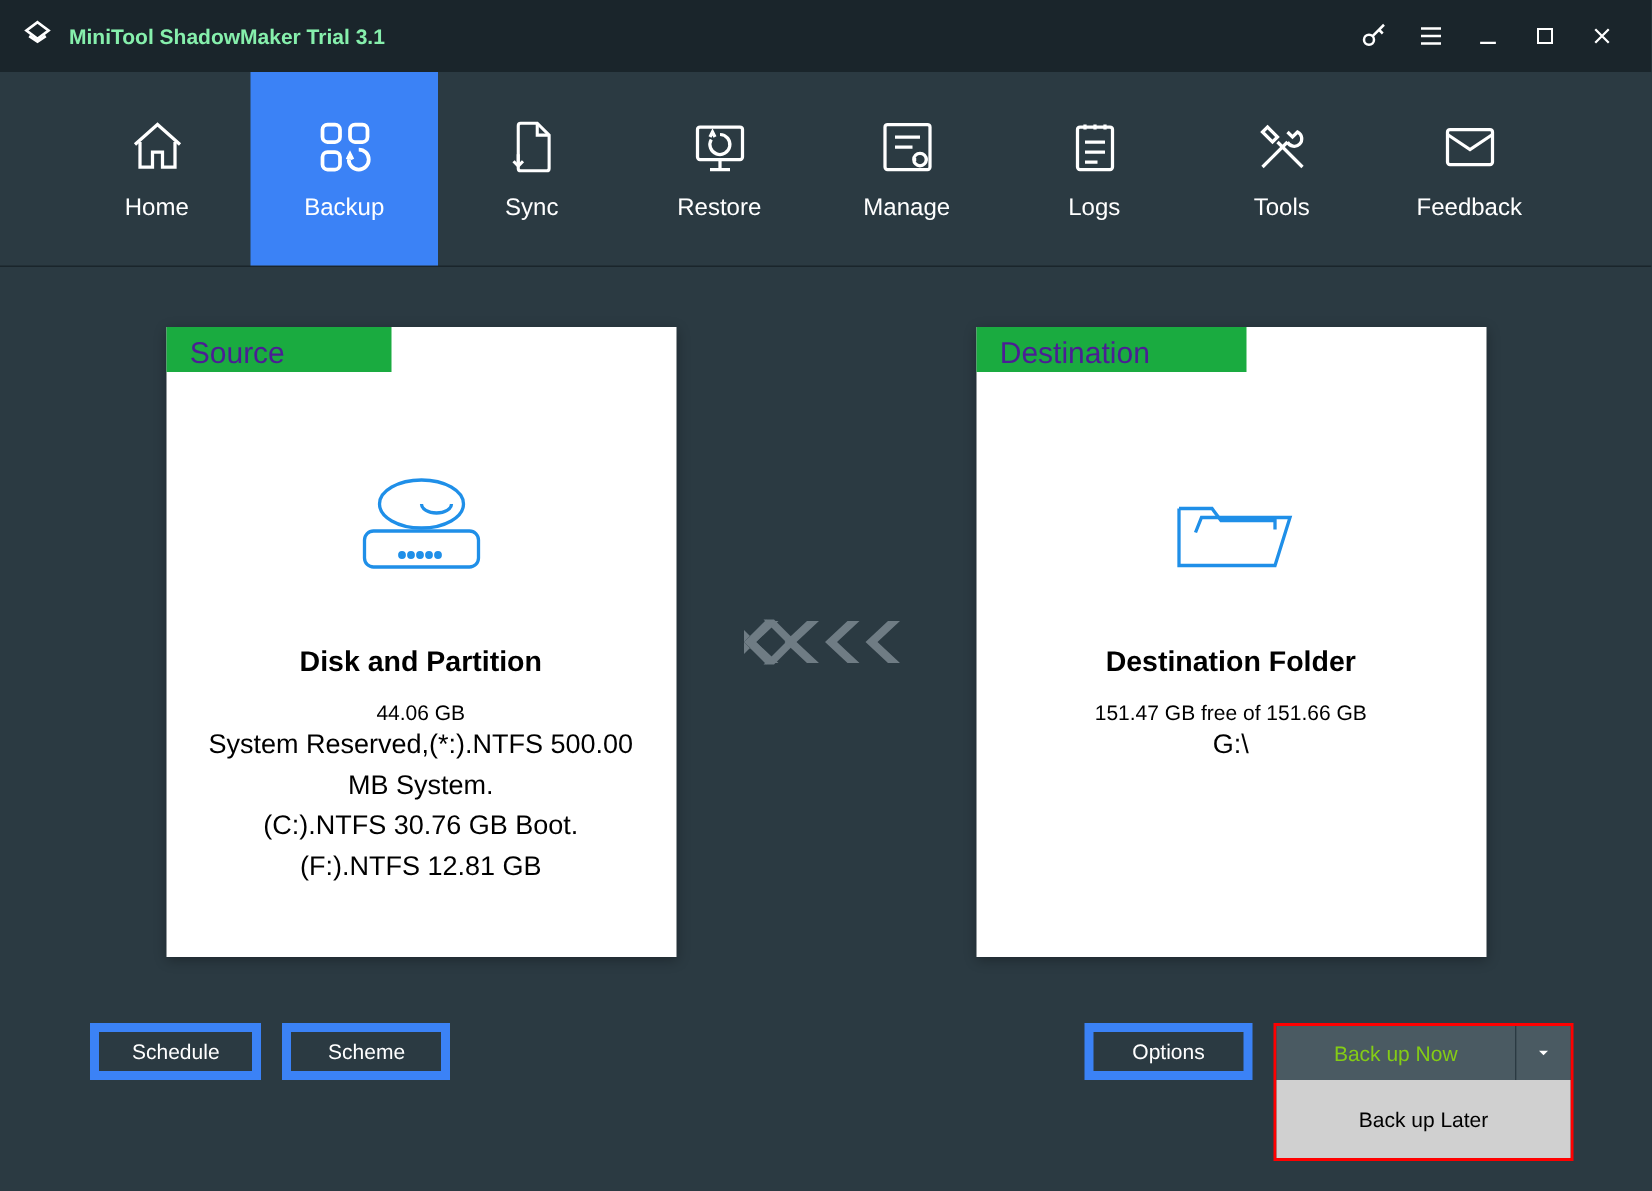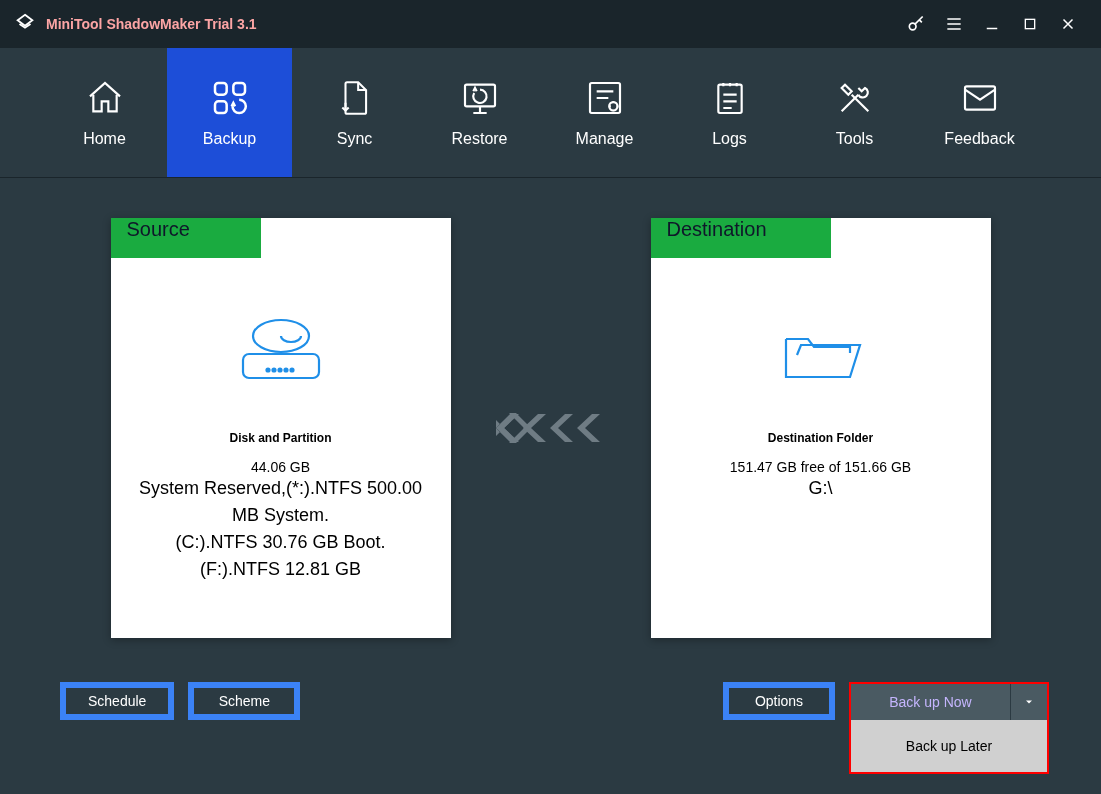--- a/index.html
+++ b/index.html
@@ -10,21 +10,21 @@
     height: 794px;
     overflow: hidden;
     position: relative;
   }
   .titlebar {
     height: 48px;
     background: #1a252b;
     display: flex;
     align-items: center;
     padding: 0 14px;
-    color: #fca5a5;
+    color: #86efac;
   }
   .app-icon {
     width: 22px; height: 22px;
     margin-right: 10px;
     display: flex; align-items: center; justify-content: center;
   }
   .app-title { font-size: 14px; font-weight: bold; }
   .titlebar-spacer { flex: 1; }
   .titlebar-btn {
     width: 38px; height: 48px;
@@ -38,21 +38,21 @@
     padding: 0 42px;
     border-bottom: 1px solid #1a252b;
   }
   .nav-item {
     width: 125px;
     display: flex; flex-direction: column;
     align-items: center; justify-content: center;
     color: #fff; cursor: pointer;
     gap: 12px;
   }
-  .nav-item.active { background: #1d4ed8; }
+  .nav-item.active { background: #3b82f6; }
   .nav-icon { width: 40px; height: 40px; display:flex; align-items:center; justify-content:center;}
   .nav-label { font-size: 16px; }
   .workspace {
     position: absolute;
     top: 178px; left: 0; right: 0; bottom: 0;
     background: #2b3a42;
     padding: 40px 60px 0 60px;
   }
   .panels {
     display: flex;
@@ -69,25 +69,25 @@
     display:flex; flex-direction:column; align-items:center;
   }
   .panel-header {
     position: relative;
     width: 100%;
     height: 38px;
   }
   .panel-tag {
     position: absolute;
     left: 0; top: 0;
-    height: 40px;
+    height: 30px;
     background: #1aab40;
-    color: #0f172a;
+    color: #4c1d95;
     font-size: 20px;
-    display:flex; align-items:flex-start;
+    display:flex; align-items:flex-end;
     padding: 0 22px 0 16px;
   }
   .panel-corner-cut {
     position:absolute;
     left: 0; top:0;
     width: 190px; height: 38px;
     overflow:hidden;
   }
   .panel-corner-cut::after{
     content:"";
@@ -99,21 +99,21 @@
   }
   .panel-tag-text{position:relative;z-index:2;}
   .panel-body {
     flex:1;
     width:100%;
     display:flex; flex-direction:column; align-items:center;
     padding-top: 55px;
     color:#000;
   }
   .panel-icon{ width:100px; height:80px; margin-bottom:40px; display:flex;align-items:center;justify-content:center;}
-  .panel-title{ font-weight:bold; font-size:12px; margin-bottom:14px;}
+  .panel-title{ font-weight:bold; font-size:19px; margin-bottom:14px;}
   .panel-size{ font-size:14px; margin-bottom:0;}
   .panel-detail{ font-size:18px; text-align:center; line-height:1.5; padding:0 18px;}
   .arrows {
     width: 140px;
     display:flex; align-items:center; justify-content:center;
     align-self:center;
   }
   .footer {
     position:absolute;
     left:60px; right:52px; bottom:20px;
@@ -134,21 +134,21 @@
   .footer-spacer{flex:1;}
   .backup-combo {
     display:flex; flex-direction:column;
     border:2px solid #ff0000;
     margin-left:14px;
   }
   .combo-top{display:flex;}
   .combo-main{
     width:160px; height:36px;
     background:#4a5a62;
-    color:#c4b5fd; font-size:14px;
+    color:#84cc16; font-size:14px;
     display:flex;align-items:center;justify-content:center;
     cursor:pointer;
     border-right:1px solid #2b3a42;
   }
   .combo-drop{
     width:36px; height:36px;
     background:#4a5a62;
     color:#fff;
     display:flex;align-items:center;justify-content:center;
     cursor:pointer;

